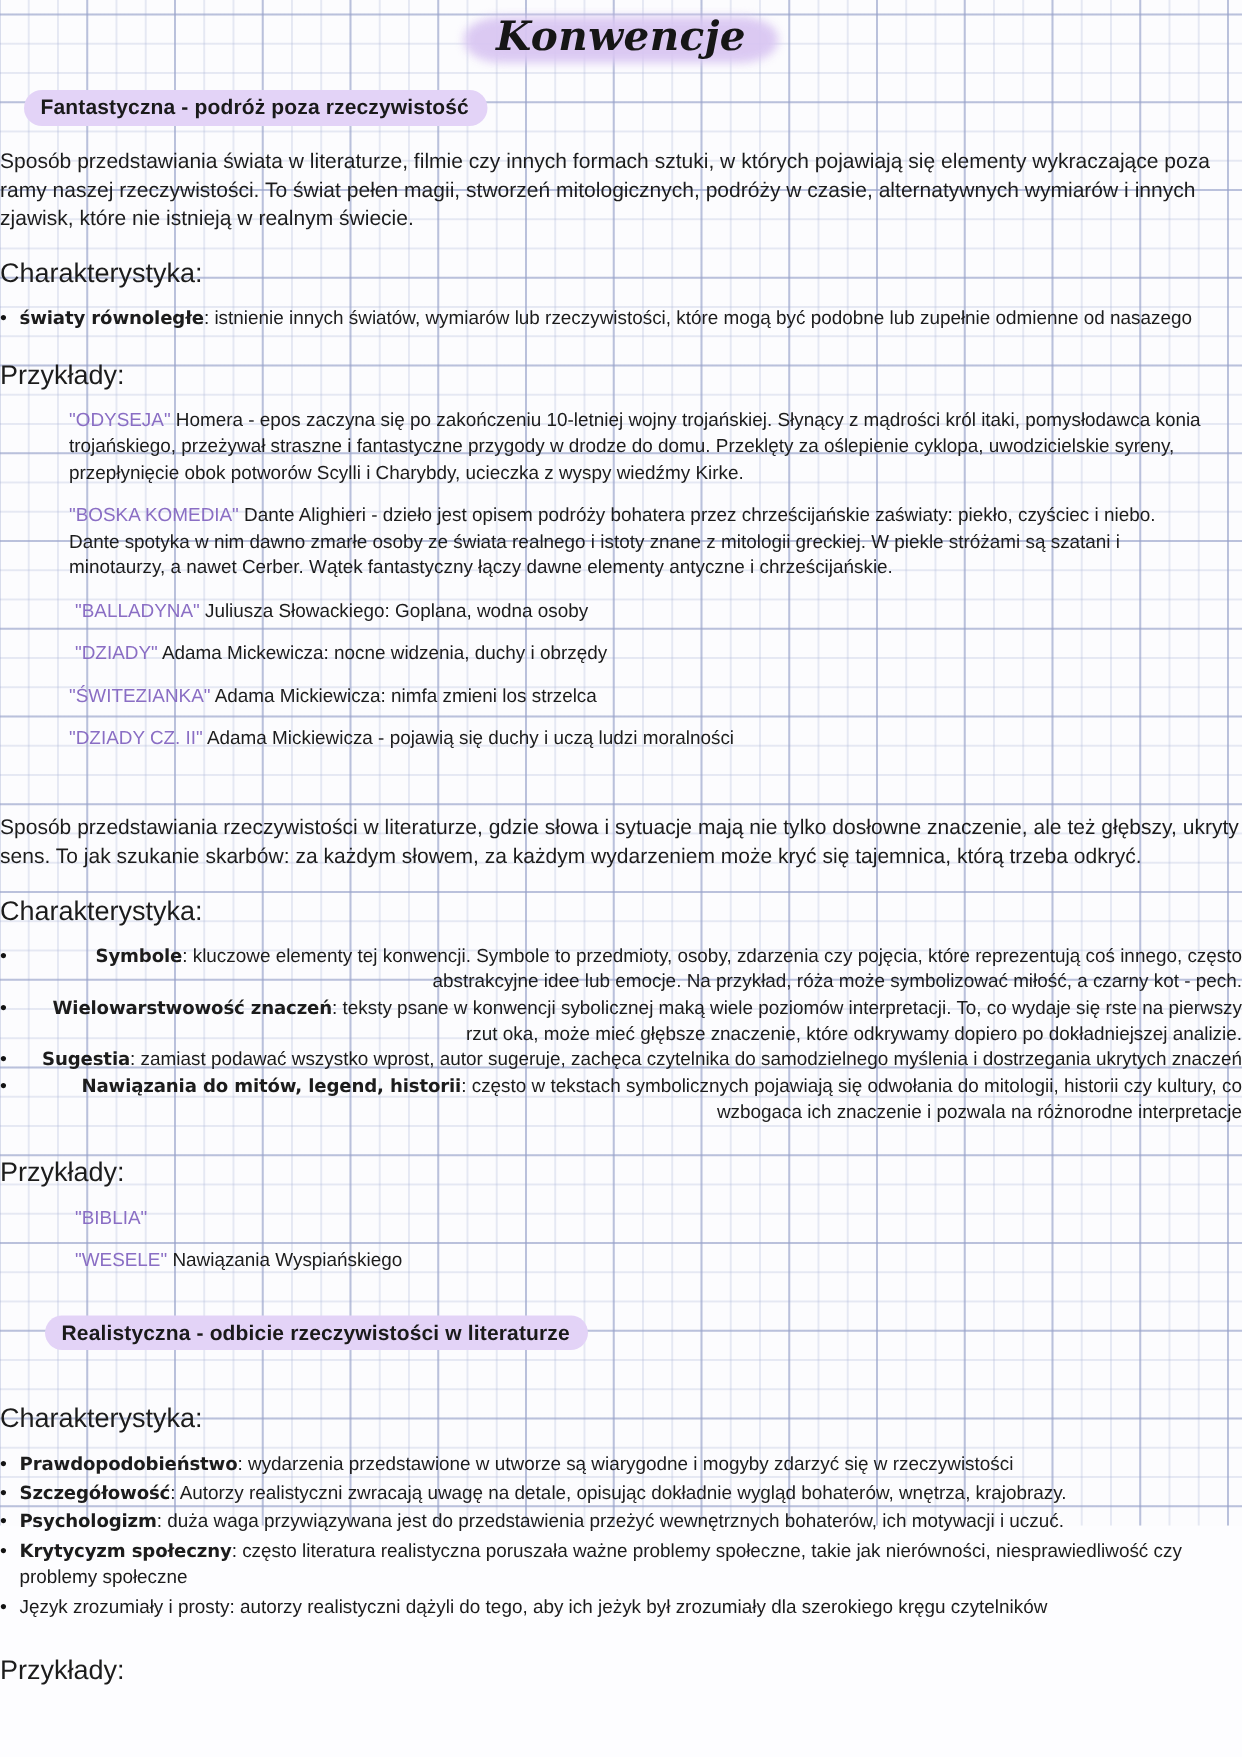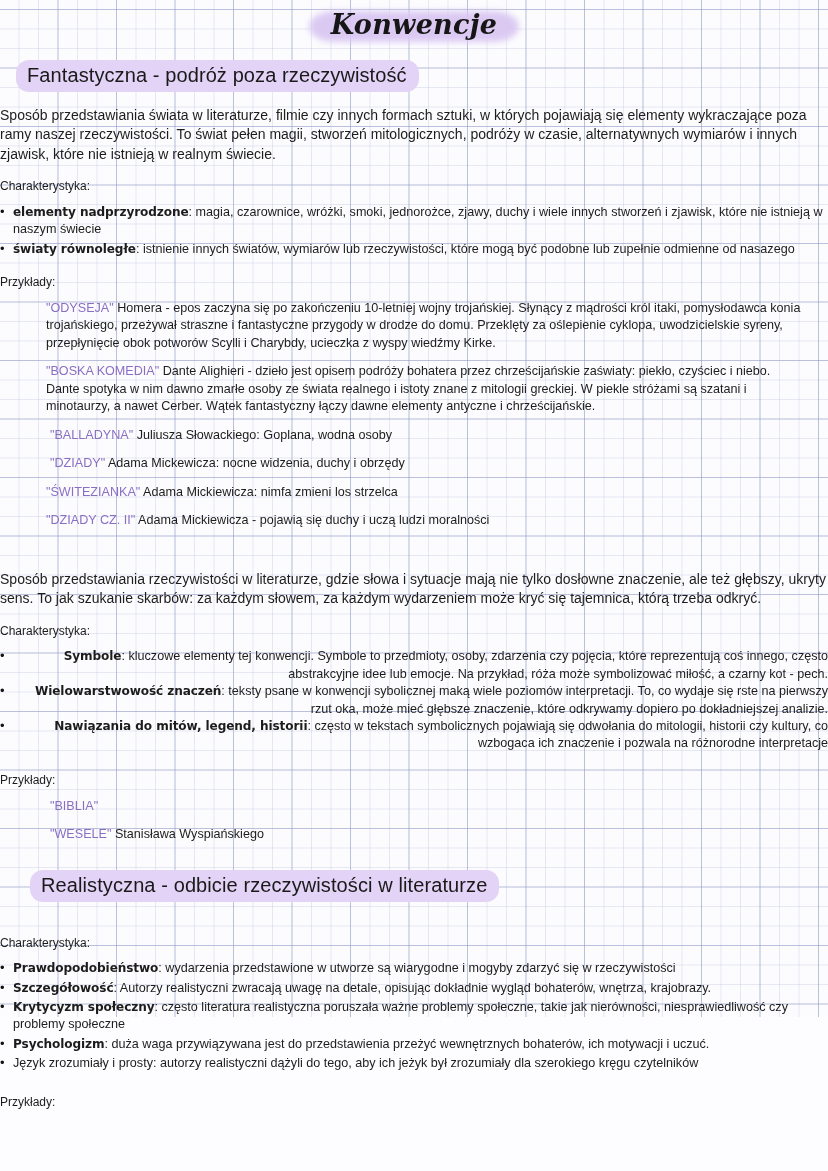--- a/index.html
+++ b/index.html
@@ -71,28 +71,29 @@
     background: #d9c6f2;
     border-radius: 40px / 24px;
     filter: blur(3.2px);
     opacity: 0.93;
     z-index: -1;
   }
 
   
   .section-heading {
     display: inline-block;
-    font-size: 20px;
+    font-size: 14px;
     color: #1a1a1a;
     letter-spacing: 0.1px;
     background: #e3d3f7;
     border-radius: 13px;
     padding: 2px 12px 3px 11px;
     line-height: 1.35;
     white-space: nowrap;
+    font-weight: bold;
   }
   .heading-row { margin: 0; }
   .h-fantastyczna { margin-left: 16px; margin-top: 13px; }
   .h-symboliczna  { margin-left: 26px; margin-top: 0px; }
   .h-realistyczna { margin-left: 30px; margin-top: 0px; font-size: 18.5px; }
 
   
   p.body-par {
     margin: 0;
     font-size: 14px;
@@ -104,21 +105,21 @@
   .indent-b { margin-left: 42px; margin-right: 24px; }
   .indent-c { margin-left: 46px; margin-right: 30px; }
 
   .spacer-sm { height: 9px; }
   .spacer-md { height: 14px; }
   .spacer-lg { height: 19px; }
   .spacer-xl { height: 26px; }
 
   .label-line {
     margin: 0;
-    font-size: 12px;
+    font-size: 18px;
     color: #1c1c1c;
     line-height: 1.4;
   }
 
   
   ul.bullets {
     margin: 0;
     padding-left: 0;
     list-style: none;
   }
@@ -188,21 +189,20 @@
 
     <p class="body-par indent-a">Sposób przedstawiania świata w literaturze, filmie czy innych formach sztuki, w których pojawiają się elementy wykraczające poza ramy naszej rzeczywistości. To świat pełen magii, stworzeń mitologicznych, podróży w czasie, alternatywnych wymiarów i innych zjawisk, które nie istnieją w realnym świecie.</p>
 
     <div class="spacer-md"></div>
 
     <p class="label-line indent-a">Charakterystyka:</p>
 
     <div class="spacer-sm"></div>
 
     <ul class="bullets ul-fant">
-      <li><span class="lead">elementy nadprzyrodzone</span><span>: magia, czarownice, wróżki, smoki, jednorożce, zjawy, duchy i wiele innych stworzeń i zjawisk, które nie istnieją w naszym świecie</span></li>
       <li><span class="lead">światy równoległe</span><span>: istnienie innych światów, wymiarów lub rzeczywistości, które mogą być podobne lub zupełnie odmienne od nasazego</span></li>
     </ul>
 
     <div class="spacer-md"></div>
 
     <p class="label-line indent-a">Przykłady:</p>
 
     <div class="spacer-sm"></div>
 
     <p class="example ex-ind-1 ex-spaced"><span class="book">"ODYSEJA"</span><span> Homera - epos zaczyna się po zakończeniu 10-letniej wojny trojańskiej. Słynący z mądrości król itaki, pomysłodawca konia trojańskiego, przeżywał straszne i fantastyczne przygody w drodze do domu. Przeklęty za oślepienie cyklopa, uwodzicielskie syreny, przepłynięcie obok potworów Scylli i Charybdy, ucieczka z wyspy wiedźmy Kirke.</span></p>
@@ -226,53 +226,54 @@
 
     <div class="spacer-md"></div>
 
     <p class="label-line indent-b">Charakterystyka:</p>
 
     <div class="spacer-sm"></div>
 
     <ul class="bullets ul-symb tight">
       <li><span class="lead">Symbole</span><span>: kluczowe elementy tej konwencji. Symbole to przedmioty, osoby, zdarzenia czy pojęcia, które reprezentują coś innego, często abstrakcyjne idee lub emocje. Na przykład, róża może symbolizować miłość, a czarny kot - pech.</span></li>
       <li><span class="lead">Wielowarstwowość  znaczeń</span><span>: teksty psane w konwencji sybolicznej maką wiele poziomów interpretacji. To, co wydaje się rste na pierwszy rzut oka, może mieć głębsze znaczenie, które odkrywamy dopiero po dokładniejszej analizie.</span></li>
+      <li><span class="lead">Sugestia</span><span>: zamiast podawać wszystko wprost, autor sugeruje, zachęca czytelnika do samodzielnego myślenia i dostrzegania ukrytych znaczeń</span></li>
       <li><span class="lead">Nawiązania do mitów, legend, historii</span><span>: często w tekstach symbolicznych pojawiają się odwołania do mitologii, historii czy kultury, co wzbogaca ich znaczenie i pozwala na różnorodne interpretacje</span></li>
     </ul>
 
     <div class="spacer-lg"></div>
 
     <p class="label-line indent-b">Przykłady:</p>
 
     <div class="spacer-sm"></div>
 
     <p class="example ex-ind-2 ex-spaced"><span class="book">"BIBLIA"</span><span></span></p>
 
-    <p class="example ex-ind-2"><span class="book">"WESELE"</span><span> Stanisława Wyspiańskiego</span></p>
+    <p class="example ex-ind-2"><span class="book">"WESELE"</span><span> Nawiązania Wyspiańskiego</span></p>
 
     <div class="spacer-xl"></div>
 
     <div class="heading-row h-realistyczna">
       <span class="section-heading">Realistyczna - odbicie rzeczywistości w literaturze</span>
     </div>
 
     <div class="spacer-lg"></div>
 
 
     <div class="spacer-md"></div>
 
     <p class="label-line indent-c">Charakterystyka:</p>
 
     <div class="spacer-sm"></div>
 
     <ul class="bullets ul-real">
       <li><span class="lead">Prawdopodobieństwo</span><span>: wydarzenia przedstawione w utworze są wiarygodne i mogyby zdarzyć się w rzeczywistości</span></li>
       <li><span class="lead">Szczegółowość</span><span>: Autorzy realistyczni zwracają uwagę na detale, opisując dokładnie wygląd bohaterów, wnętrza, krajobrazy.</span></li>
+      <li><span class="lead">Psychologizm</span><span>: duża waga przywiązywana jest do przedstawienia przeżyć wewnętrznych bohaterów, ich motywacji i uczuć.</span></li>
       <li><span class="lead">Krytycyzm społeczny</span><span>: często literatura realistyczna poruszała ważne problemy społeczne, takie jak nierówności, niesprawiedliwość czy problemy społeczne</span></li>
-      <li><span class="lead">Psychologizm</span><span>: duża waga przywiązywana jest do przedstawienia przeżyć wewnętrznych bohaterów, ich motywacji i uczuć.</span></li>
       <li class="small-dot"><span>Język zrozumiały i prosty: autorzy realistyczni dążyli do tego, aby ich jeżyk był zrozumiały dla szerokiego kręgu czytelników</span></li>
     </ul>
 
     <div class="spacer-lg"></div>
 
     <p class="label-line indent-c">Przykłady:</p>
 
   </div>
 </div>
 

